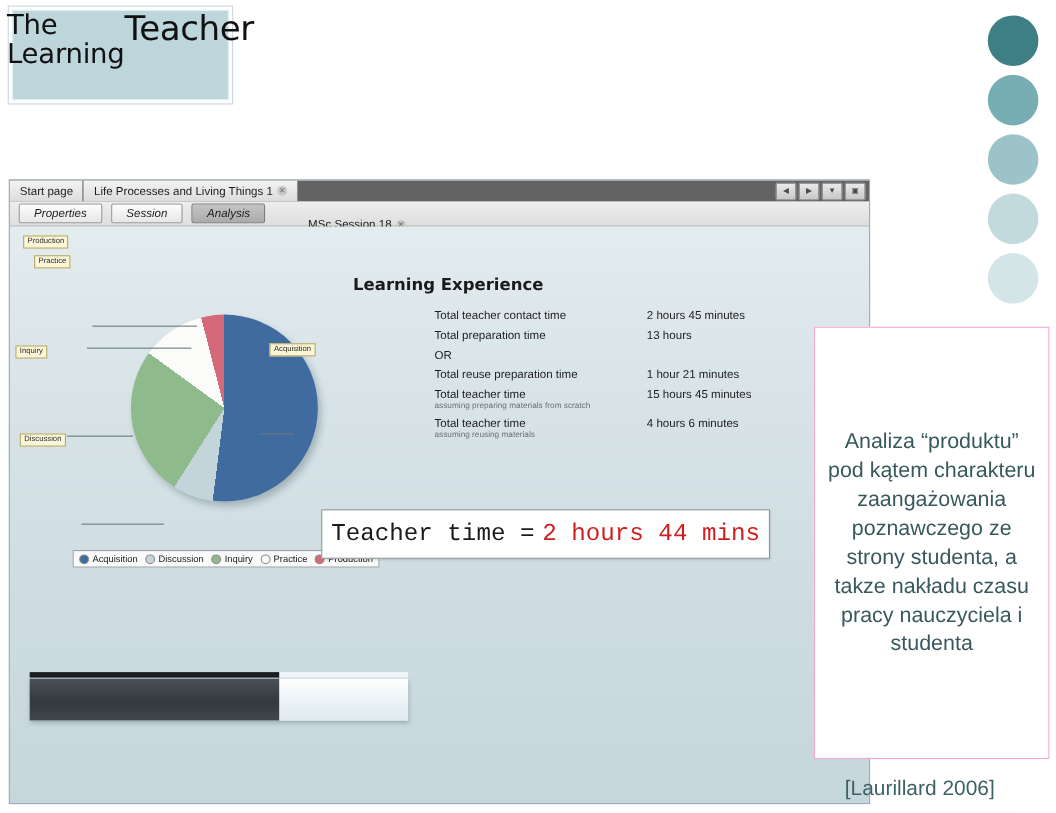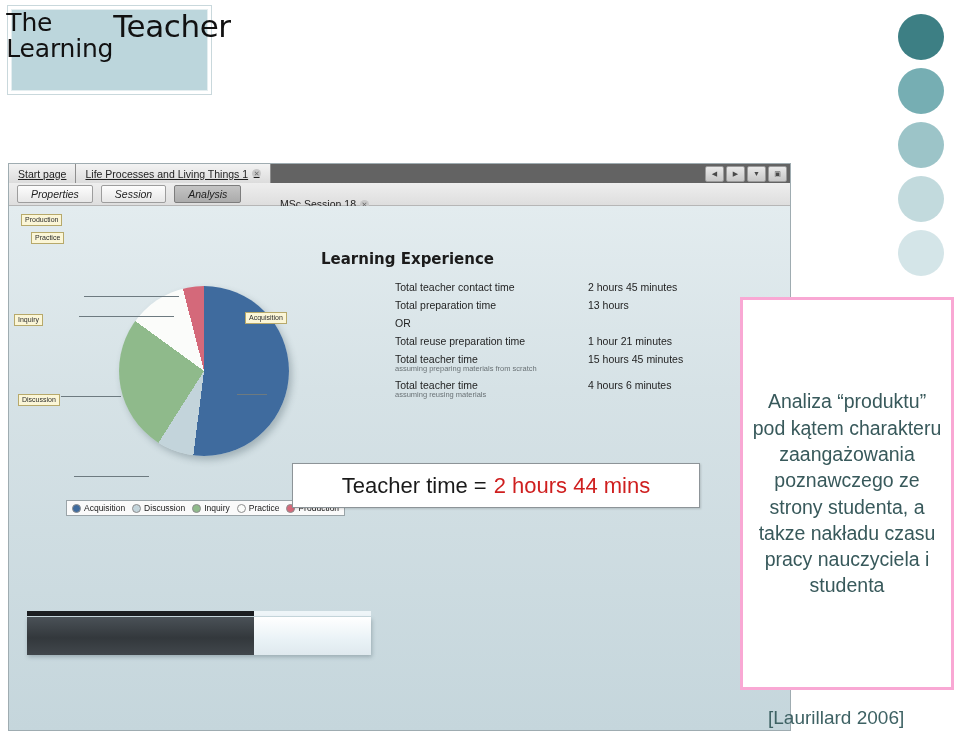--- a/index.html
+++ b/index.html
@@ -82,21 +82,20 @@
   }
   .win-tab {
     display: flex;
     align-items: center;
     gap: 4px;
     padding: 0 9px;
     color: #1d1d1d;
     background: linear-gradient(#f3f3f3, #dcdcdc);
     border-right: 1px solid #8e8e8e;
     white-space: nowrap;
-    text-decoration: underline;
   }
   .win-tab.active {
     background: linear-gradient(#fdfdfd, #f3f3f3);
     margin-top: 40px;
   }
   .tab-close {
     width: 9px;
     height: 9px;
     border-radius: 50%;
     background: #c8c8c8;
@@ -286,39 +285,39 @@
     left: 292px;
     top: 463px;
     width: 408px;
     height: 45px;
     background: #ffffff;
     border: 1px solid #8d9498;
     box-shadow: 1px 1px 2px rgba(0,0,0,0.15);
     display: flex;
     align-items: center;
     justify-content: center;
-    font-family: Liberation Sans, sans-serif;
+    font-family: Liberation Mono, monospace;
     font-size: 22px;
     color: #1a1a1a;
     box-sizing: border-box;
   }
   #teacher-value {
     color: #cf1f1f;
     margin-left: 7px;
   }
 
   
   #desc-box {
     position: absolute;
     left: 740px;
     top: 297px;
     width: 214px;
     height: 393px;
     background: #ffffff;
-    border: 3px solid #f9a8d4;
+    border: 1px solid #f9a8d4;
     box-sizing: border-box;
     display: flex;
     align-items: center;
     justify-content: center;
     padding: 6px 8px;
   }
   #desc-text {
     font-family: "Liberation Sans", sans-serif;
     font-size: 19.5px;
     line-height: 1.35;

